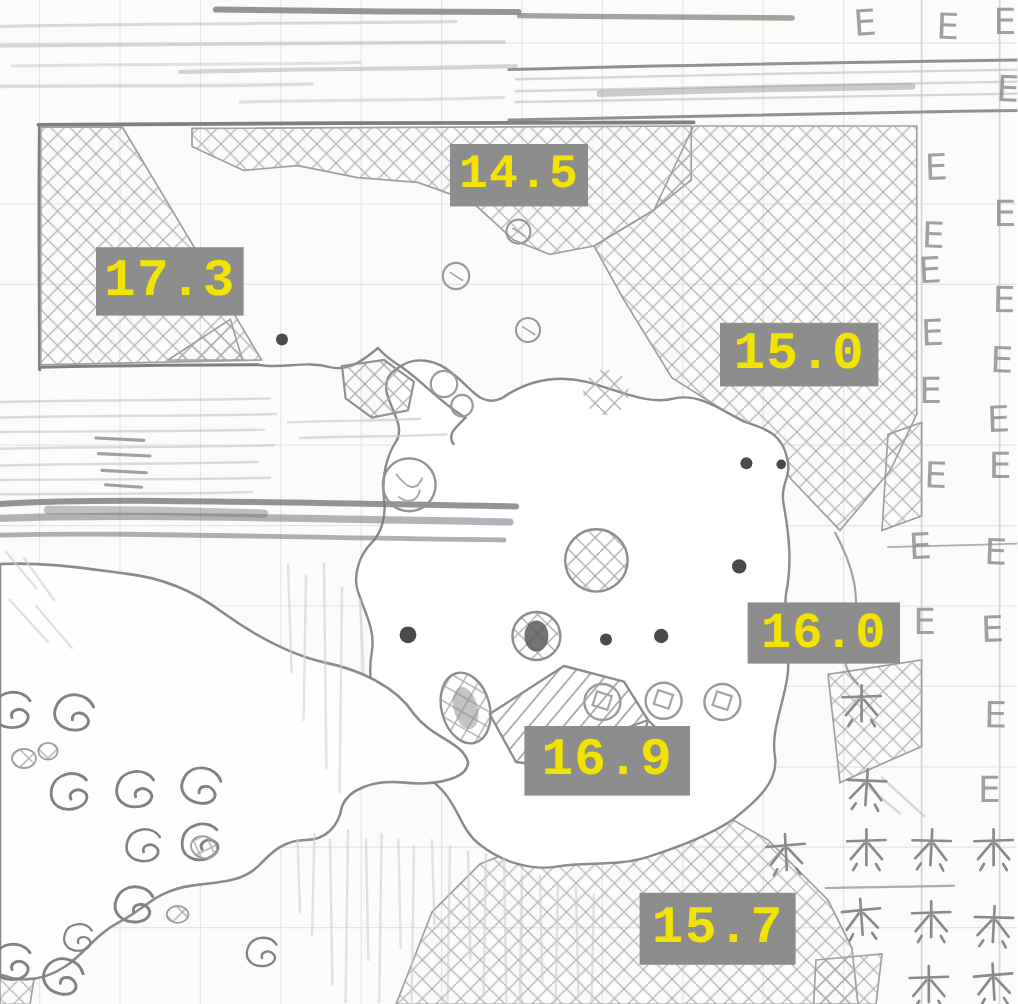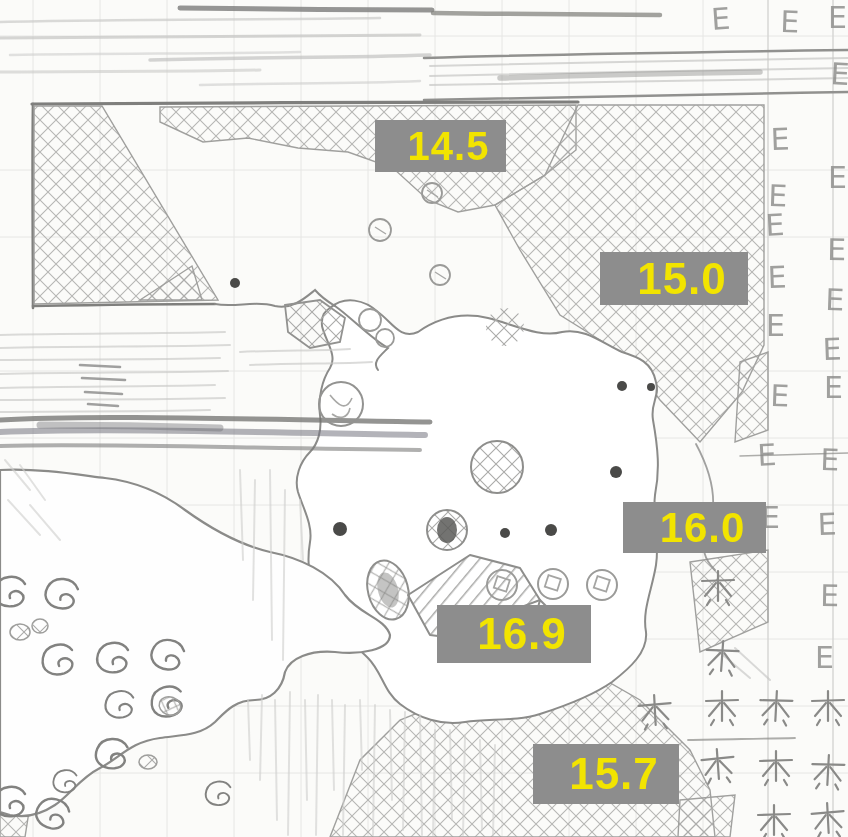--- a/index.html
+++ b/index.html
@@ -9,29 +9,28 @@
     overflow:hidden;
     background:#fbfbf9;
     font-family:"Liberation Sans",sans-serif;
   }
   #sketch{position:absolute;left:0;top:0;}
   .vlabel{
     position:absolute;
     display:flex;align-items:center;justify-content:center;
     background:#8d8d8d;
     color:#f2e400;
-    font-family:Liberation Sans, sans-serif;
+    font-family:Liberation Mono, monospace;
     font-weight:bold;
     letter-spacing:1px;
     z-index:5;
-    padding-left:16px;
   }
   #vl0{left:375px;top:120px;width:115px;height:52px;font-size:40px;}
   #vl1{left:80px; top:206px;width:123px;height:57px;font-size:44px;}
-  #vl2{left:600px;top:252px;width:132px;height:53px;font-size:44px;}
+  #vl2{left:600px;top:269px;width:132px;height:53px;font-size:44px;}
   #vl3{left:623px;top:502px;width:127px;height:51px;font-size:42px;}
   #vl4{left:437px;top:605px;width:138px;height:58px;font-size:44px;}
   #vl5{left:533px;top:744px;width:130px;height:60px;font-size:44px;}
   .e-mark{
     font-family:"DejaVu Sans",sans-serif;
     font-size:30px;
     fill:#8a8a88;
     opacity:.8;
   }
 </style>
@@ -255,18 +254,19 @@
     <use href="#tree" transform="translate(828 708)"></use>
     <use href="#tree" transform="translate(718 766) rotate(-4)"></use>
     <use href="#tree" transform="translate(776 768)"></use>
     <use href="#tree" transform="translate(828 772) rotate(3)"></use>
     <use href="#tree" transform="translate(774 822)"></use>
     <use href="#tree" transform="translate(828 820) rotate(-3)"></use>
   </g>
 </svg>
 
 <div class="vlabel" id="vl0">14.5</div>
+<div class="vlabel" id="vl1">17.3</div>
 <div class="vlabel" id="vl2">15.0</div>
 <div class="vlabel" id="vl3">16.0</div>
 <div class="vlabel" id="vl4">16.9</div>
 <div class="vlabel" id="vl5">15.7</div>
 
 </div>
 
 </body></html>

